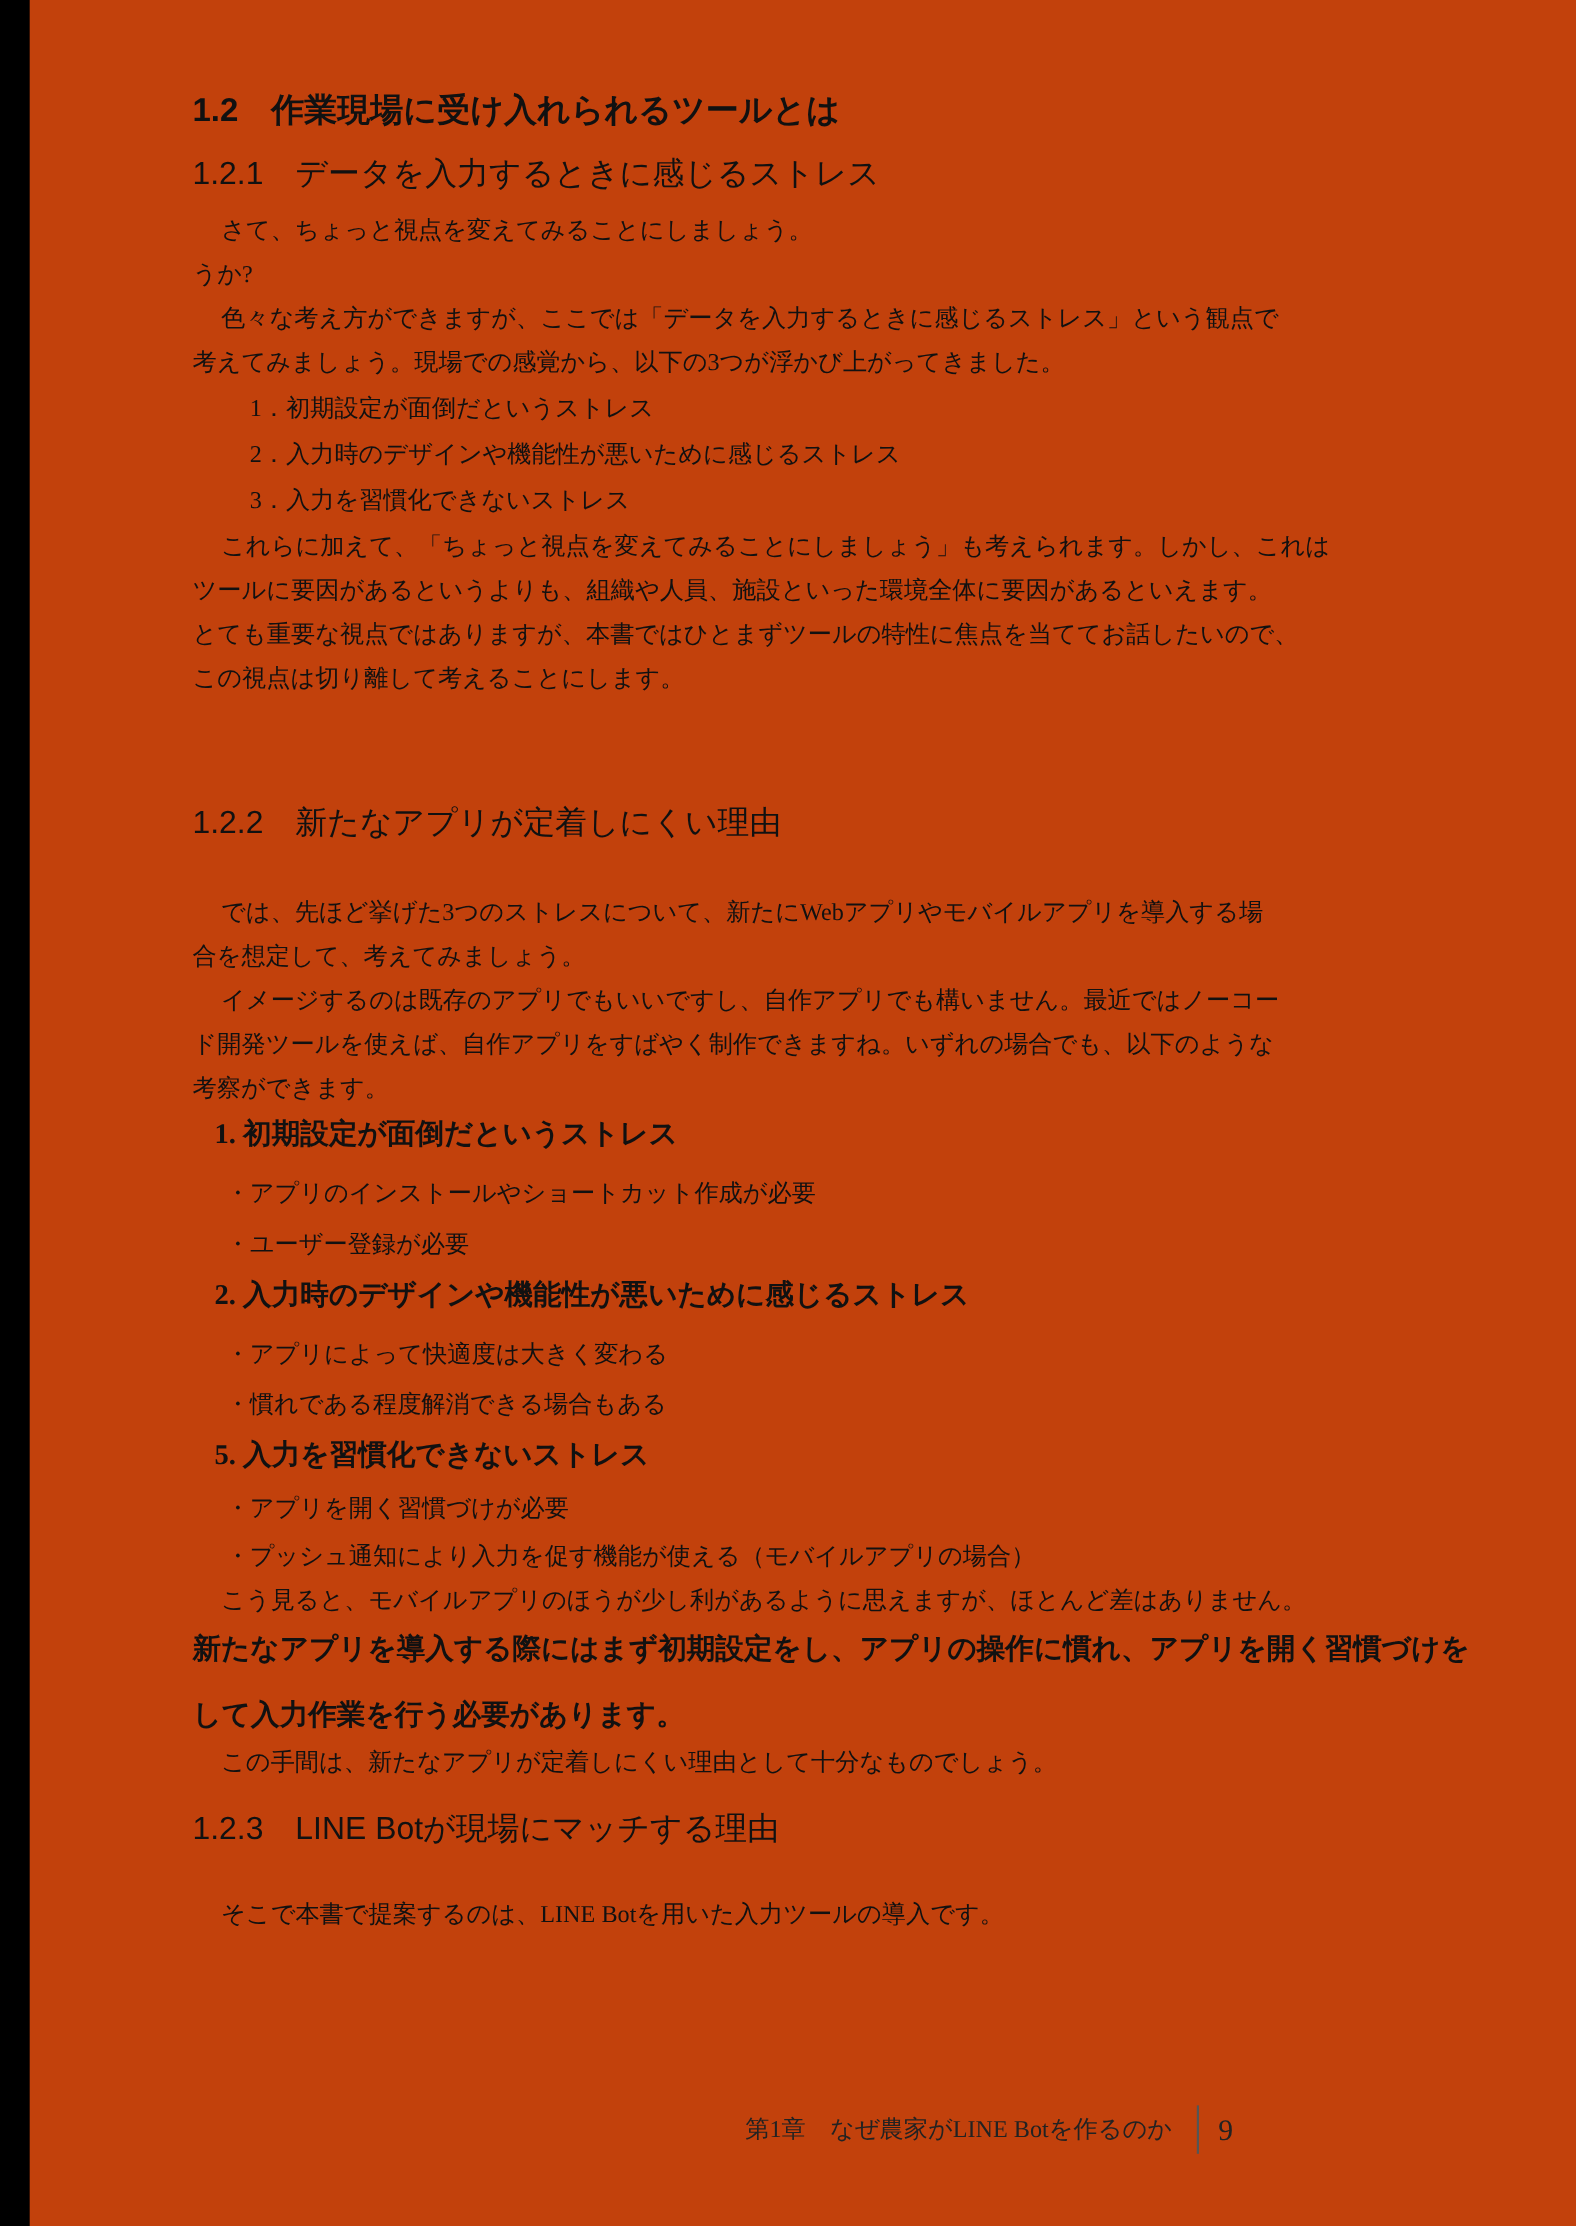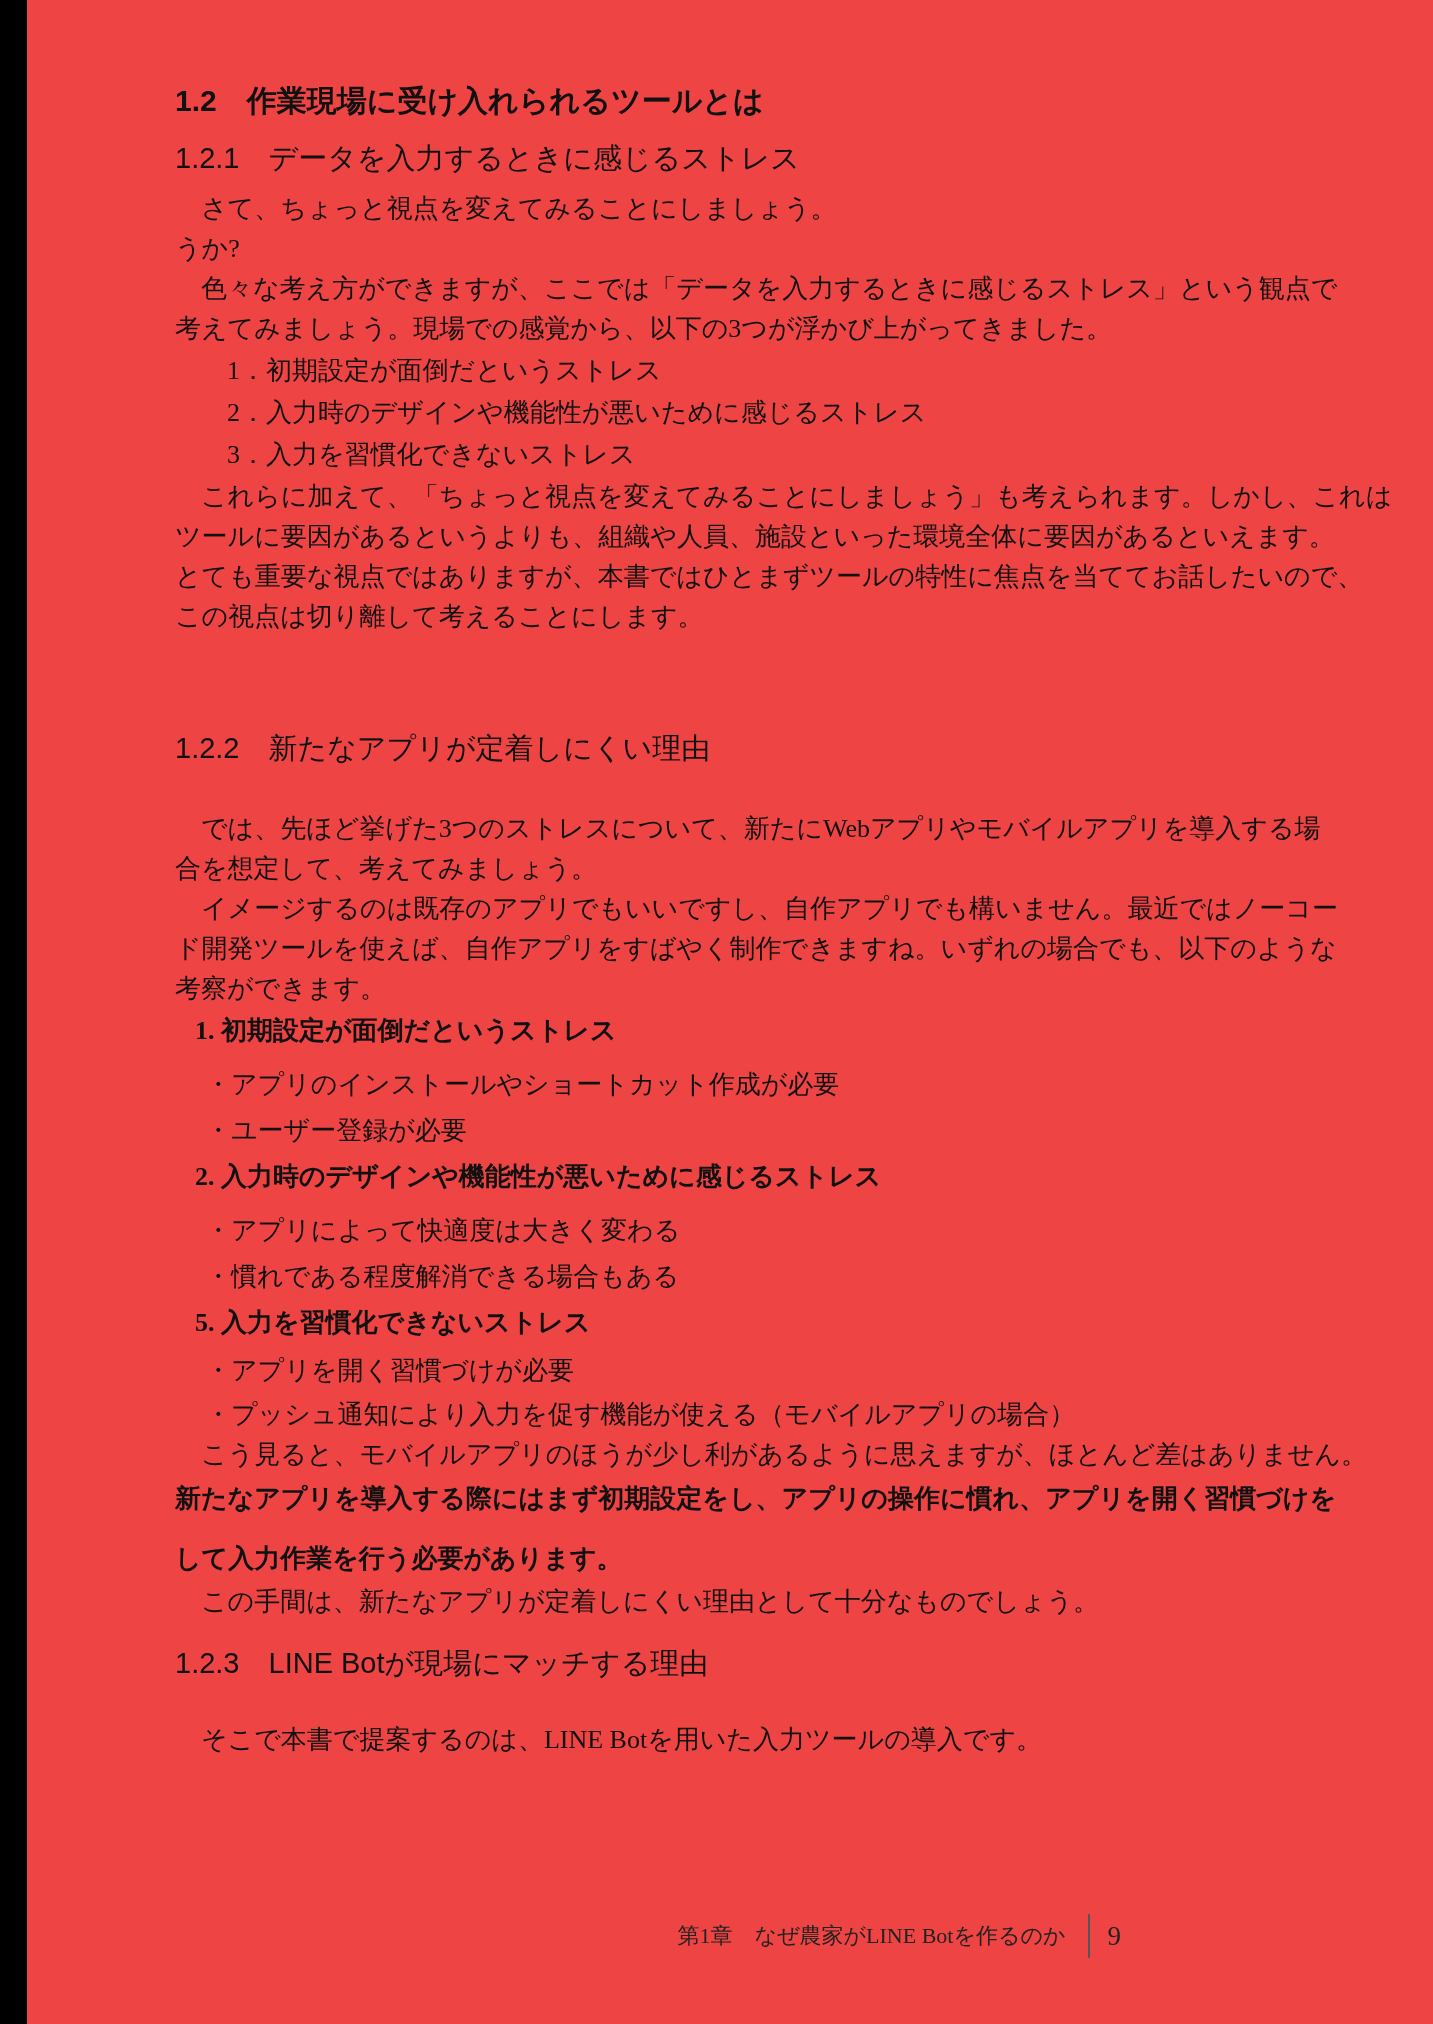--- a/index.html
+++ b/index.html
@@ -27,21 +27,21 @@
   .h1{
     font-family:"Liberation Sans","DejaVu Sans",sans-serif;
     font-weight:700;font-size:30px;line-height:36px;
   }
   .h2{
     font-family:"Liberation Sans","DejaVu Sans",sans-serif;
     font-weight:500;font-size:29px;line-height:30px;
   }
   .body{
     font-family:"Liberation Serif","DejaVu Serif",serif;
-    font-weight:400;font-size:26px;line-height:40px;
+    font-weight:400;font-size:22px;line-height:40px;
   }
   .bold{
     font-family:Liberation Serif, serif;
     font-weight:700;font-size:26px;line-height:40px;
   }
   #footer{
     position:absolute;
     top:1912px;right:312px;
     display:flex;align-items:center;
     font-family:"Liberation Serif","DejaVu Serif",serif;
@@ -53,21 +53,21 @@
     width:2px;height:44px;margin:0 18px 0 22px;
     background:#555555;
   }
   #footer .pagenum{
     font-size:27px;line-height:48px;color:#222222;
   }
 </style>
 </head>
 <body>
 
-<div id="page" style="background: #ef4444; color: rgb(17, 17, 17);">
+<div id="page" style="background: #c2410c; color: rgb(17, 17, 17);">
   <div id="edge-bar" style="background: rgb(0, 0, 0);"></div>
 
   <div id="content">
       <div class="blk h1">1.2　作業現場に受け入れられるツールとは</div>
       <div class="blk h2" style="margin-top: 24px;">1.2.1　データを入力するときに感じるストレス</div>
       <div class="blk body" style="margin-top: 16px; padding-left: 26px;">さて、ちょっと視点を変えてみることにしましょう。</div>
       <div class="blk body">うか?</div>
       <div class="blk body" style="padding-left: 26px;">色々な考え方ができますが、ここでは「データを入力するときに感じるストレス」という観点で</div>
       <div class="blk body">考えてみましょう。現場での感覚から、以下の3つが浮かび上がってきました。</div>
       <div class="blk body" style="margin-top: 2px; padding-left: 52px;">1．初期設定が面倒だというストレス</div>

